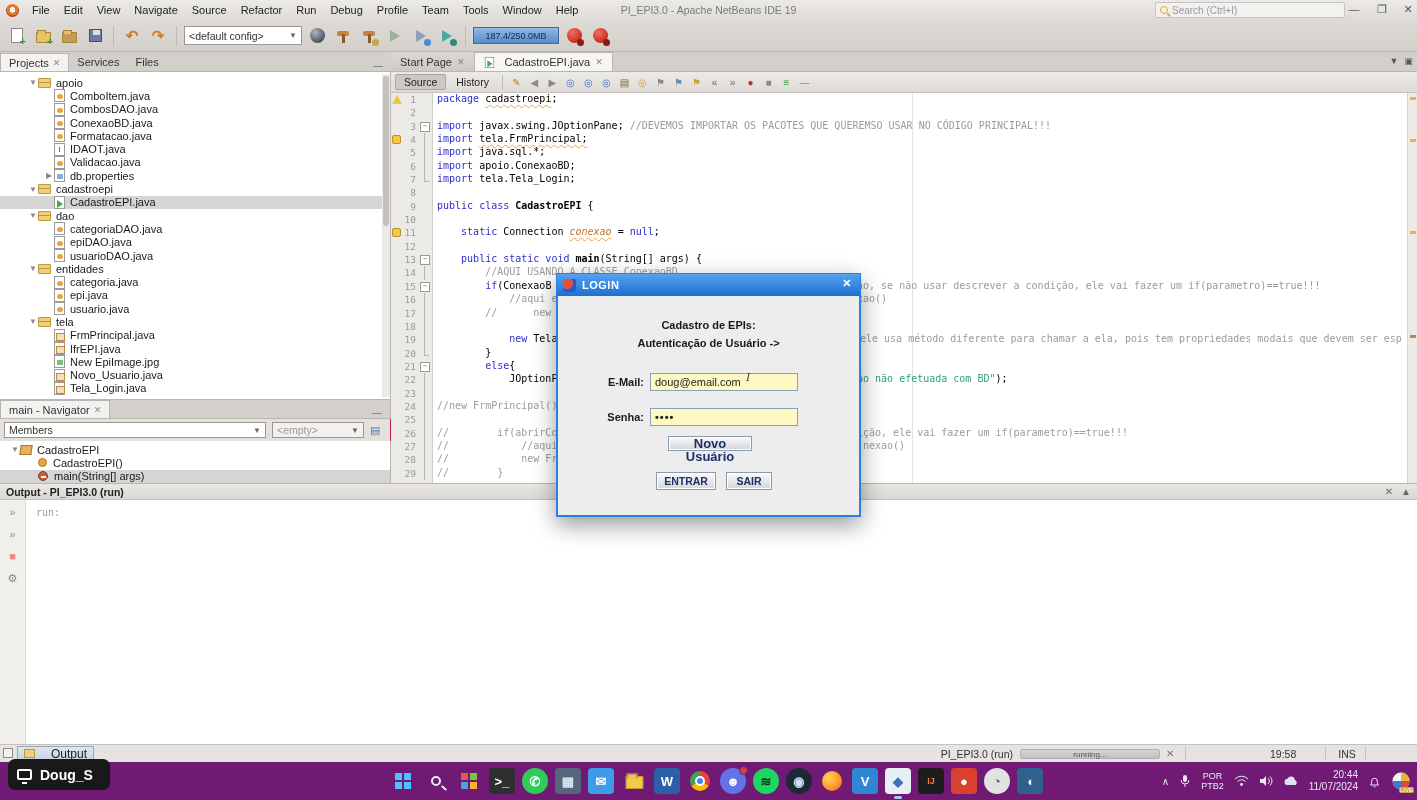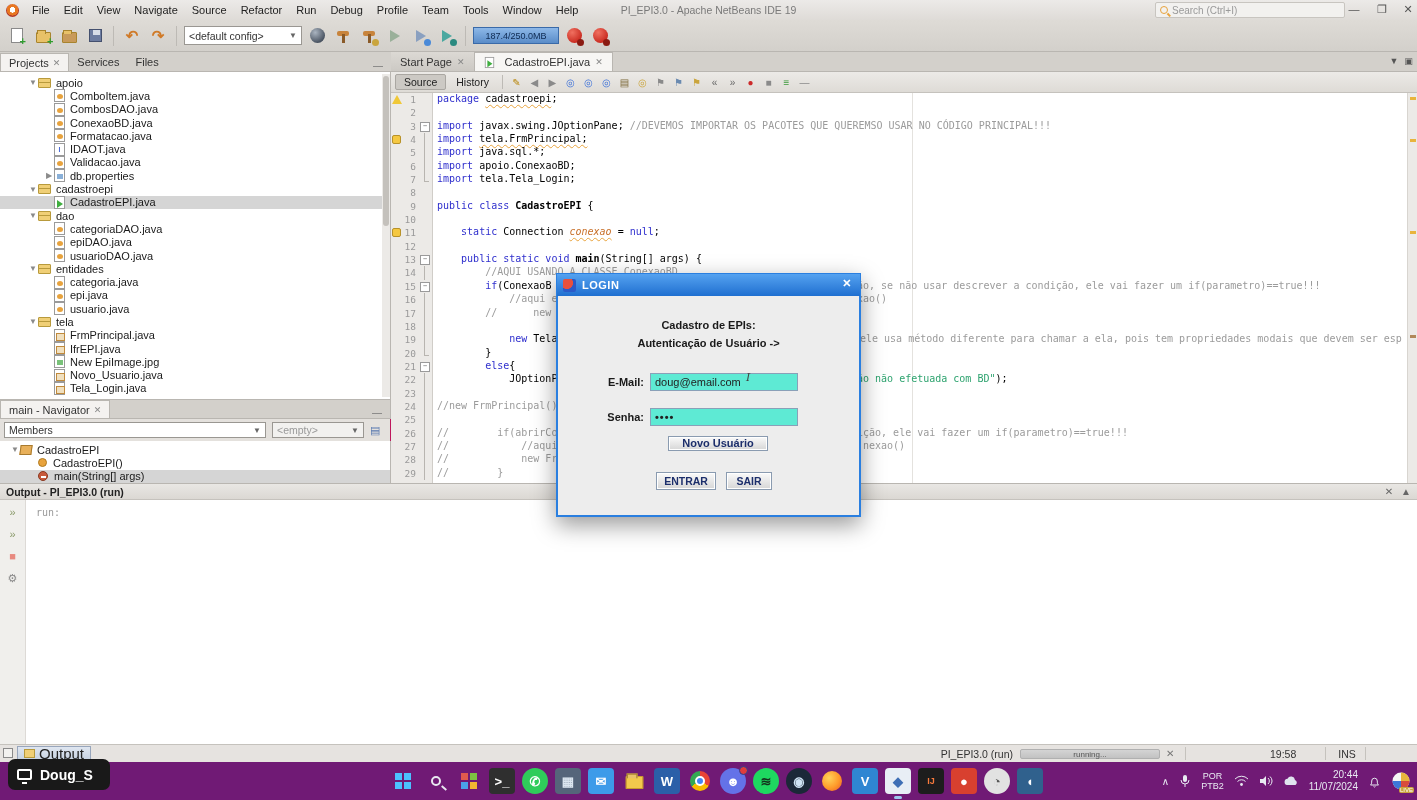--- a/index.html
+++ b/index.html
@@ -110,21 +110,21 @@
   #out-header { left:0; top:483px; width:1417px; height:17px; background:linear-gradient(#e9e7e4,#dbd8d3); border-top:1px solid #b9b6b1; border-bottom:1px solid #c5c2bd; display:flex; align-items:center; font-size:10.5px; font-weight:bold; color:#222; padding-left:6px; }
   #out-hdr-icons { position:absolute; right:6px; display:flex; gap:8px; font-size:10px; color:#666; font-weight:normal; }
   #out-side { left:0; top:500px; width:26px; height:244px; background:#f0efec; border-right:1px solid #dddad6; display:flex; flex-direction:column; align-items:center; padding-top:6px; gap:10px; }
   .out-ico { font-size:11px; color:#8a9a6a; }
   #out-body { left:26px; top:500px; width:1391px; height:244px; background:#fff; }
   #run-text { position:absolute; left:10px; top:7px; font:10px "DejaVu Sans Mono", monospace; color:#9a9a9a; }
 
   
   #statusbar { left:0; top:744px; width:1417px; height:18px; background:#e6e3e0; border-top:1px solid #c5c2bd; font-size:10.5px; color:#333; }
   #dock-restore { position:absolute; left:3px; top:3px; width:10px; height:10px; border:1px solid #8a8a8a; background:#f2f1ef; }
-  #out-minbtn { position:absolute; left:17px; top:1px; height:15px; padding:0 6px; background:linear-gradient(#dfe6f0,#c6d2e2); border:1px solid #98a6bc; display:flex; align-items:center; gap:4px; font-size:15px; color:#222; }
+  #out-minbtn { position:absolute; left:17px; top:1px; height:15px; padding:0 6px; background:linear-gradient(#dfe6f0,#c6d2e2); border:1px solid #98a6bc; display:flex; align-items:center; gap:16px; font-size:12px; color:#222; }
   .minbtn-ico { width:11px; height:9px; background:#f0cf76; border:1px solid #b89a3c; }
   #st-proc { position:absolute; left:935px; top:3px; width:78px; text-align:right; }
   #st-progress { position:absolute; left:1020px; top:4px; width:140px; height:10px; background:linear-gradient(#d4d4d4,#c2c2c2); border:1px solid #b0b0b0; border-radius:2px; text-align:center; font-size:8px; color:#555; line-height:9px; }
   #st-cancel { position:absolute; left:1166px; top:3px; color:#777; font-size:10px; }
   .st-sep { position:absolute; top:2px; width:1px; height:13px; background:#c5c2bd; }
   #st-caret { position:absolute; left:1270px; top:3px; width:60px; text-align:left; }
   #st-ins { position:absolute; left:1330px; top:3px; width:34px; text-align:center; }
 
   
   #taskbar { left:0; top:762px; width:1417px; height:38px; background:#701a75; }
@@ -148,21 +148,21 @@
   #tray-chev { font-size:10px; }
 
   
   #login-dialog { left:556px; top:273px; width:305px; height:244px; background:#ededed; border:2px solid #2a7fe0; box-shadow:0 8px 22px rgba(0,0,0,.4); z-index:10; }
   #dlg-title { position:absolute; left:-1px; top:-1px; right:-1px; height:22px; background:linear-gradient(#55a2f0,#1f6fd0); display:flex; align-items:center; padding:0 6px; }
   #dlg-ico { width:13px; height:13px; border-radius:2px; background:radial-gradient(circle at 30% 30%, #e8503c 0 45%, #2a5ac8 50% 100%); margin-right:6px; }
   #dlg-title span { color:#fff; font-size:11px; font-weight:bold; letter-spacing:.5px; }
   #dlg-close { position:absolute; right:8px; top:3px; color:#fff; font-size:12px; }
   .dlg-h { position:absolute; left:0; width:100%; text-align:center; font-size:11px; font-weight:bold; color:#1a1a1a; }
   .dlg-label { position:absolute; font-size:11px; font-weight:bold; color:#1a1a1a; text-align:right; width:58px; }
-  .dlg-field { position:absolute; height:18px; background:#5eead4; border:1px solid #8aa0b8; font-size:11px; color:#222; padding:2px 4px; }
+  .dlg-field { position:absolute; height:18px; background:#fef9c3; border:1px solid #8aa0b8; font-size:11px; color:#222; padding:2px 4px; }
   .dlg-btn { position:absolute; background:linear-gradient(#fafafa,#d6d6d6); border:1px solid #8a9bb0; box-shadow:inset 0 0 0 1px #fff; text-align:center; font-weight:bold; color:#1c2e6b; }
   #ibeam { left:746px; top:371px; width:7px; height:13px; z-index:11; font:italic 11px "DejaVu Serif", serif; color:#444; }
 </style>
 </head>
 <body>
 
 <div id="titlebar" class="abs">
   <div id="nb-logo"></div>
   <div id="menubar" style="display:flex;">
       <span class="menu-item">File</span>
@@ -784,17 +784,17 @@
     <span id="dlg-ico"></span>
     <span>LOGIN</span>
     <span id="dlg-close">✕</span>
   </div>
   <div class="dlg-h" style="top:44px;">Cadastro de EPIs:</div>
   <div class="dlg-h" style="top:62px;">Autenticação de Usuário -&gt;</div>
   <div class="dlg-label" style="left:28px;top:101px;">E-Mail:</div>
   <div class="dlg-field" style="left:92px;top:98px;width:148px;">doug@email.com</div>
   <div class="dlg-label" style="left:28px;top:136px;">Senha:</div>
   <div class="dlg-field" style="left:92px;top:133px;width:148px;font-weight:bold;letter-spacing:1px;">••••</div>
-  <div class="dlg-btn" style="left:110px;top:161px;width:100px;height:15px;font-size:11px;line-height:13px;">Novo Usuário</div>
+  <div class="dlg-btn" style="left:110px;top:161px;width:84px;height:15px;font-size:13px;line-height:13px;">Novo Usuário</div>
   <div class="dlg-btn" style="left:98px;top:197px;width:60px;height:18px;font-size:10.5px;line-height:16px;">ENTRAR</div>
   <div class="dlg-btn" style="left:168px;top:197px;width:46px;height:18px;font-size:10.5px;line-height:16px;">SAIR</div>
 </div>
 <div id="ibeam" class="abs">I</div>
 
 </body></html>

